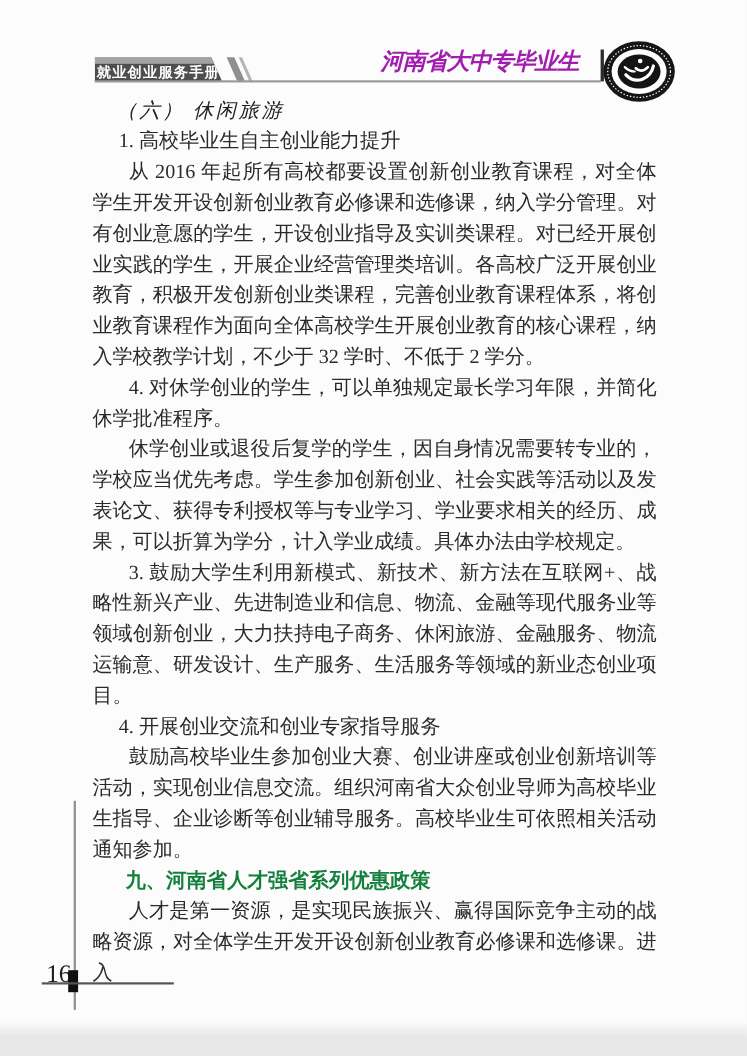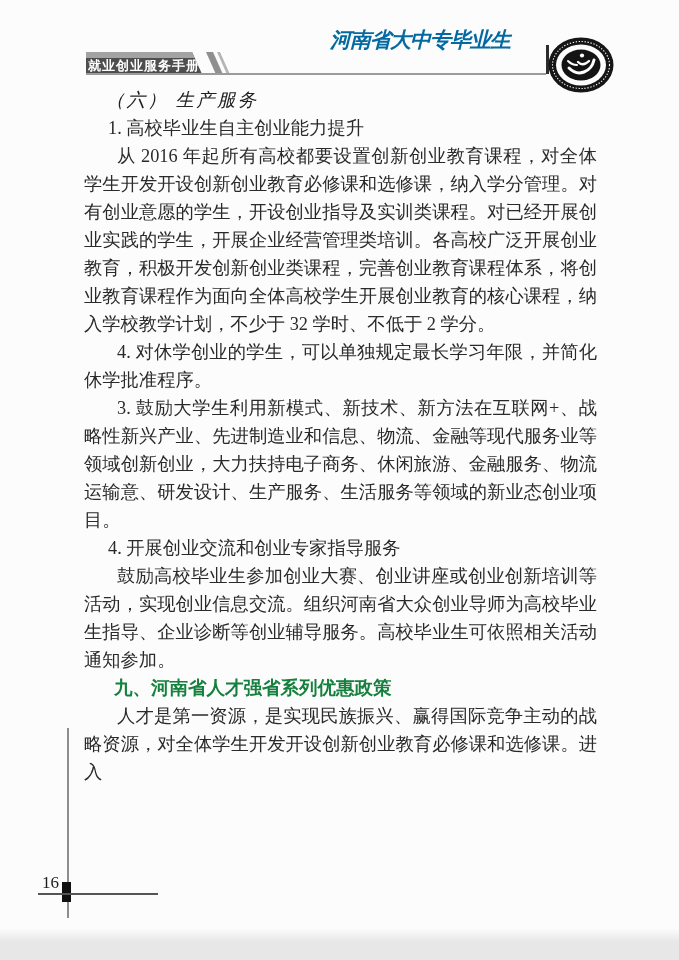--- a/index.html
+++ b/index.html
@@ -23,25 +23,25 @@
   .badge span{
     font-family:"Liberation Sans","DejaVu Sans",sans-serif;
     font-weight:bold;font-size:13px;color:#ffffff;letter-spacing:1px;
     white-space:nowrap;
   }
   .stripe{position:absolute;top:52px;height:22px;transform:skewX(24deg);transform-origin:top left;}
   .stripe.s1{left:206px;width:7px;background:#8f8f8f;}
   .stripe.s2{left:217px;width:3px;background:#b5b5b5;}
   .header-rule{position:absolute;left:86px;top:73px;width:460px;height:2px;background:#9b9b9b;}
   .masthead{
-    position:absolute;left:330px;top:26px;width:212px;height:32px;
-    text-align:left;
+    position:absolute;left:330px;top:42px;width:212px;height:32px;
+    text-align:center;
     font-family:"Liberation Serif","DejaVu Serif",serif;
     font-style:italic;font-weight:bold;
-    font-size:21px;letter-spacing:-1px;color:#0369a1;
+    font-size:21px;letter-spacing:-1px;color:#a21caf;
     white-space:nowrap;
   }
   .masthead-bar{position:absolute;left:546px;top:45px;width:3px;height:29px;background:#2c2c2c;}
   .logo{position:absolute;left:548px;top:37px;width:66px;height:56px;}
   
   .body-text{
     position:absolute;left:84px;top:86px;width:513px;
     font-size:18.3px;line-height:28px;
   }
   .kai-heading{
@@ -51,21 +51,21 @@
   .item-title{text-indent:24px;}
   .para{text-indent:33px;text-align:justify;}
   .bold-heading{
     font-family:"Liberation Sans","DejaVu Sans",sans-serif;
     font-weight:bold;font-size:18.5px;text-indent:30px;color:#15803d;
   }
   
   .footer-vline{position:absolute;left:67px;top:728px;width:2px;height:190px;background:#8e8e8e;}
   .footer-rule{position:absolute;left:38px;top:893px;width:120px;height:2px;background:#555;}
   .footer-inkmark{position:absolute;left:62px;top:882px;width:9px;height:20px;background:#101010;}
-  .page-number{position:absolute;left:42px;top:873px;font-size:17px;color:#1e1e1e;}
+  .page-number{position:absolute;left:42px;top:873px;font-size:23px;color:#1e1e1e;}
   .bottom-band{
     position:absolute;left:0;top:928px;width:679px;height:32px;
     background:linear-gradient(#fcfcfc, #e7e7e7 45%, #e7e7e7);
   }
 </style>
 </head>
 <body>
 
 <div class="page">
 
@@ -83,24 +83,25 @@
     <ellipse cx="0" cy="0" rx="28.5" ry="23.5" fill="none" stroke="#ffffff" stroke-width="1.1" stroke-dasharray="1.3 1.7"></ellipse>
     <ellipse cx="0" cy="0" rx="25" ry="20.5" fill="#fdfdfd"></ellipse>
     <ellipse cx="0" cy="0" rx="19.5" ry="15.5" fill="#141414"></ellipse>
     <path d="M -12 3 Q -5 10 3 7 Q 11 4 13 -5" fill="none" stroke="#ffffff" stroke-width="3" stroke-linecap="round"></path>
     <path d="M -3 -3 Q 2 2 8 -4" fill="none" stroke="#ffffff" stroke-width="2.4" stroke-linecap="round"></path>
     <path d="M -13 -4 Q -9 0 -4 0" fill="none" stroke="#ffffff" stroke-width="2" stroke-linecap="round"></path>
     <circle cx="1" cy="-9.5" r="2.1" fill="#ffffff"></circle>
   </svg>
 
   <div class="body-text">
-    <div class="kai-heading">（六） 生产服务</div>
+    <div class="kai-heading">（六） 休闲旅游</div>
     <div class="item-title">1. 高校毕业生自主创业能力提升</div>
     <div class="para">从 2016 年起所有高校都要设置创新创业教育课程，对全体学生开发开设创新创业教育必修课和选修课，纳入学分管理。对有创业意愿的学生，开设创业指导及实训类课程。对已经开展创业实践的学生，开展企业经营管理类培训。各高校广泛开展创业教育，积极开发创新创业类课程，完善创业教育课程体系，将创业教育课程作为面向全体高校学生开展创业教育的核心课程，纳入学校教学计划，不少于 32 学时、不低于 2 学分。</div>
     <div class="para">4. 对休学创业的学生，可以单独规定最长学习年限，并简化休学批准程序。</div>
+    <div class="para">休学创业或退役后复学的学生，因自身情况需要转专业的，学校应当优先考虑。学生参加创新创业、社会实践等活动以及发表论文、获得专利授权等与专业学习、学业要求相关的经历、成果，可以折算为学分，计入学业成绩。具体办法由学校规定。</div>
     <div class="para">3. 鼓励大学生利用新模式、新技术、新方法在互联网+、战略性新兴产业、先进制造业和信息、物流、金融等现代服务业等领域创新创业，大力扶持电子商务、休闲旅游、金融服务、物流运输意、研发设计、生产服务、生活服务等领域的新业态创业项目。</div>
     <div class="item-title">4. 开展创业交流和创业专家指导服务</div>
     <div class="para">鼓励高校毕业生参加创业大赛、创业讲座或创业创新培训等活动，实现创业信息交流。组织河南省大众创业导师为高校毕业生指导、企业诊断等创业辅导服务。高校毕业生可依照相关活动通知参加。</div>
     <div class="bold-heading">九、河南省人才强省系列优惠政策</div>
     <div class="para">人才是第一资源，是实现民族振兴、赢得国际竞争主动的战略资源，对全体学生开发开设创新创业教育必修课和选修课。进入</div>
   </div>
 
   <div class="footer-vline"></div>
   <div class="page-number">16</div>
   <div class="footer-inkmark"></div>

